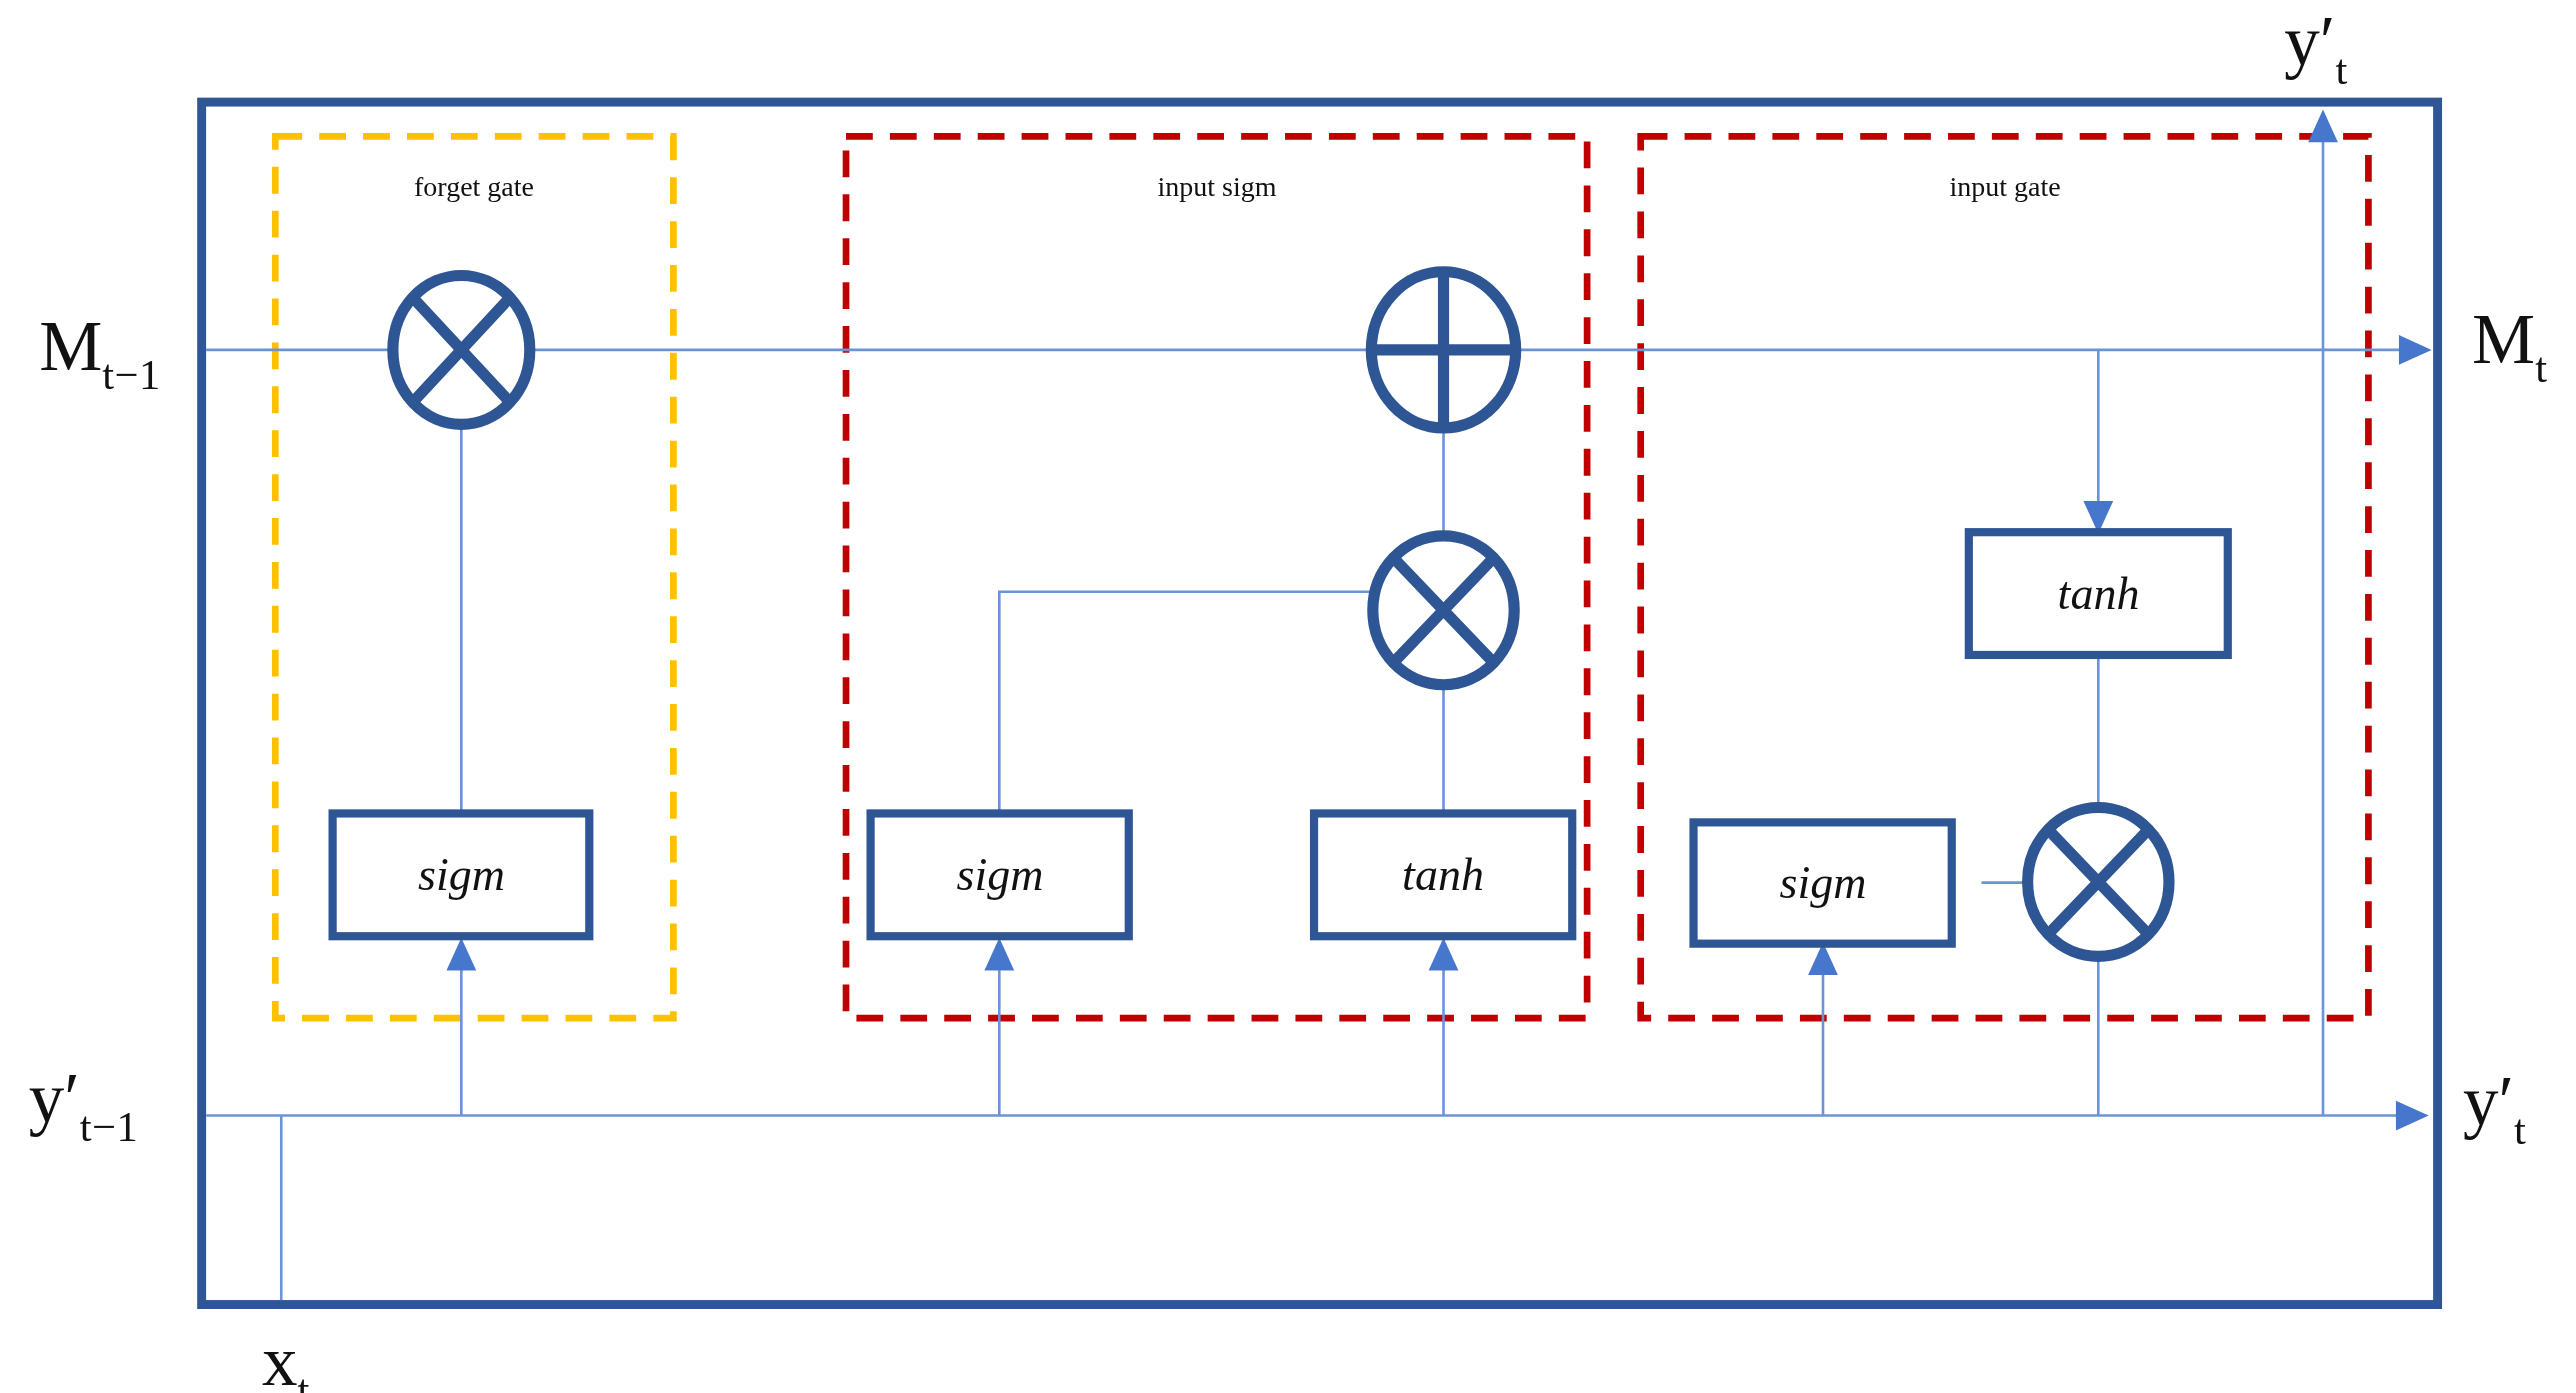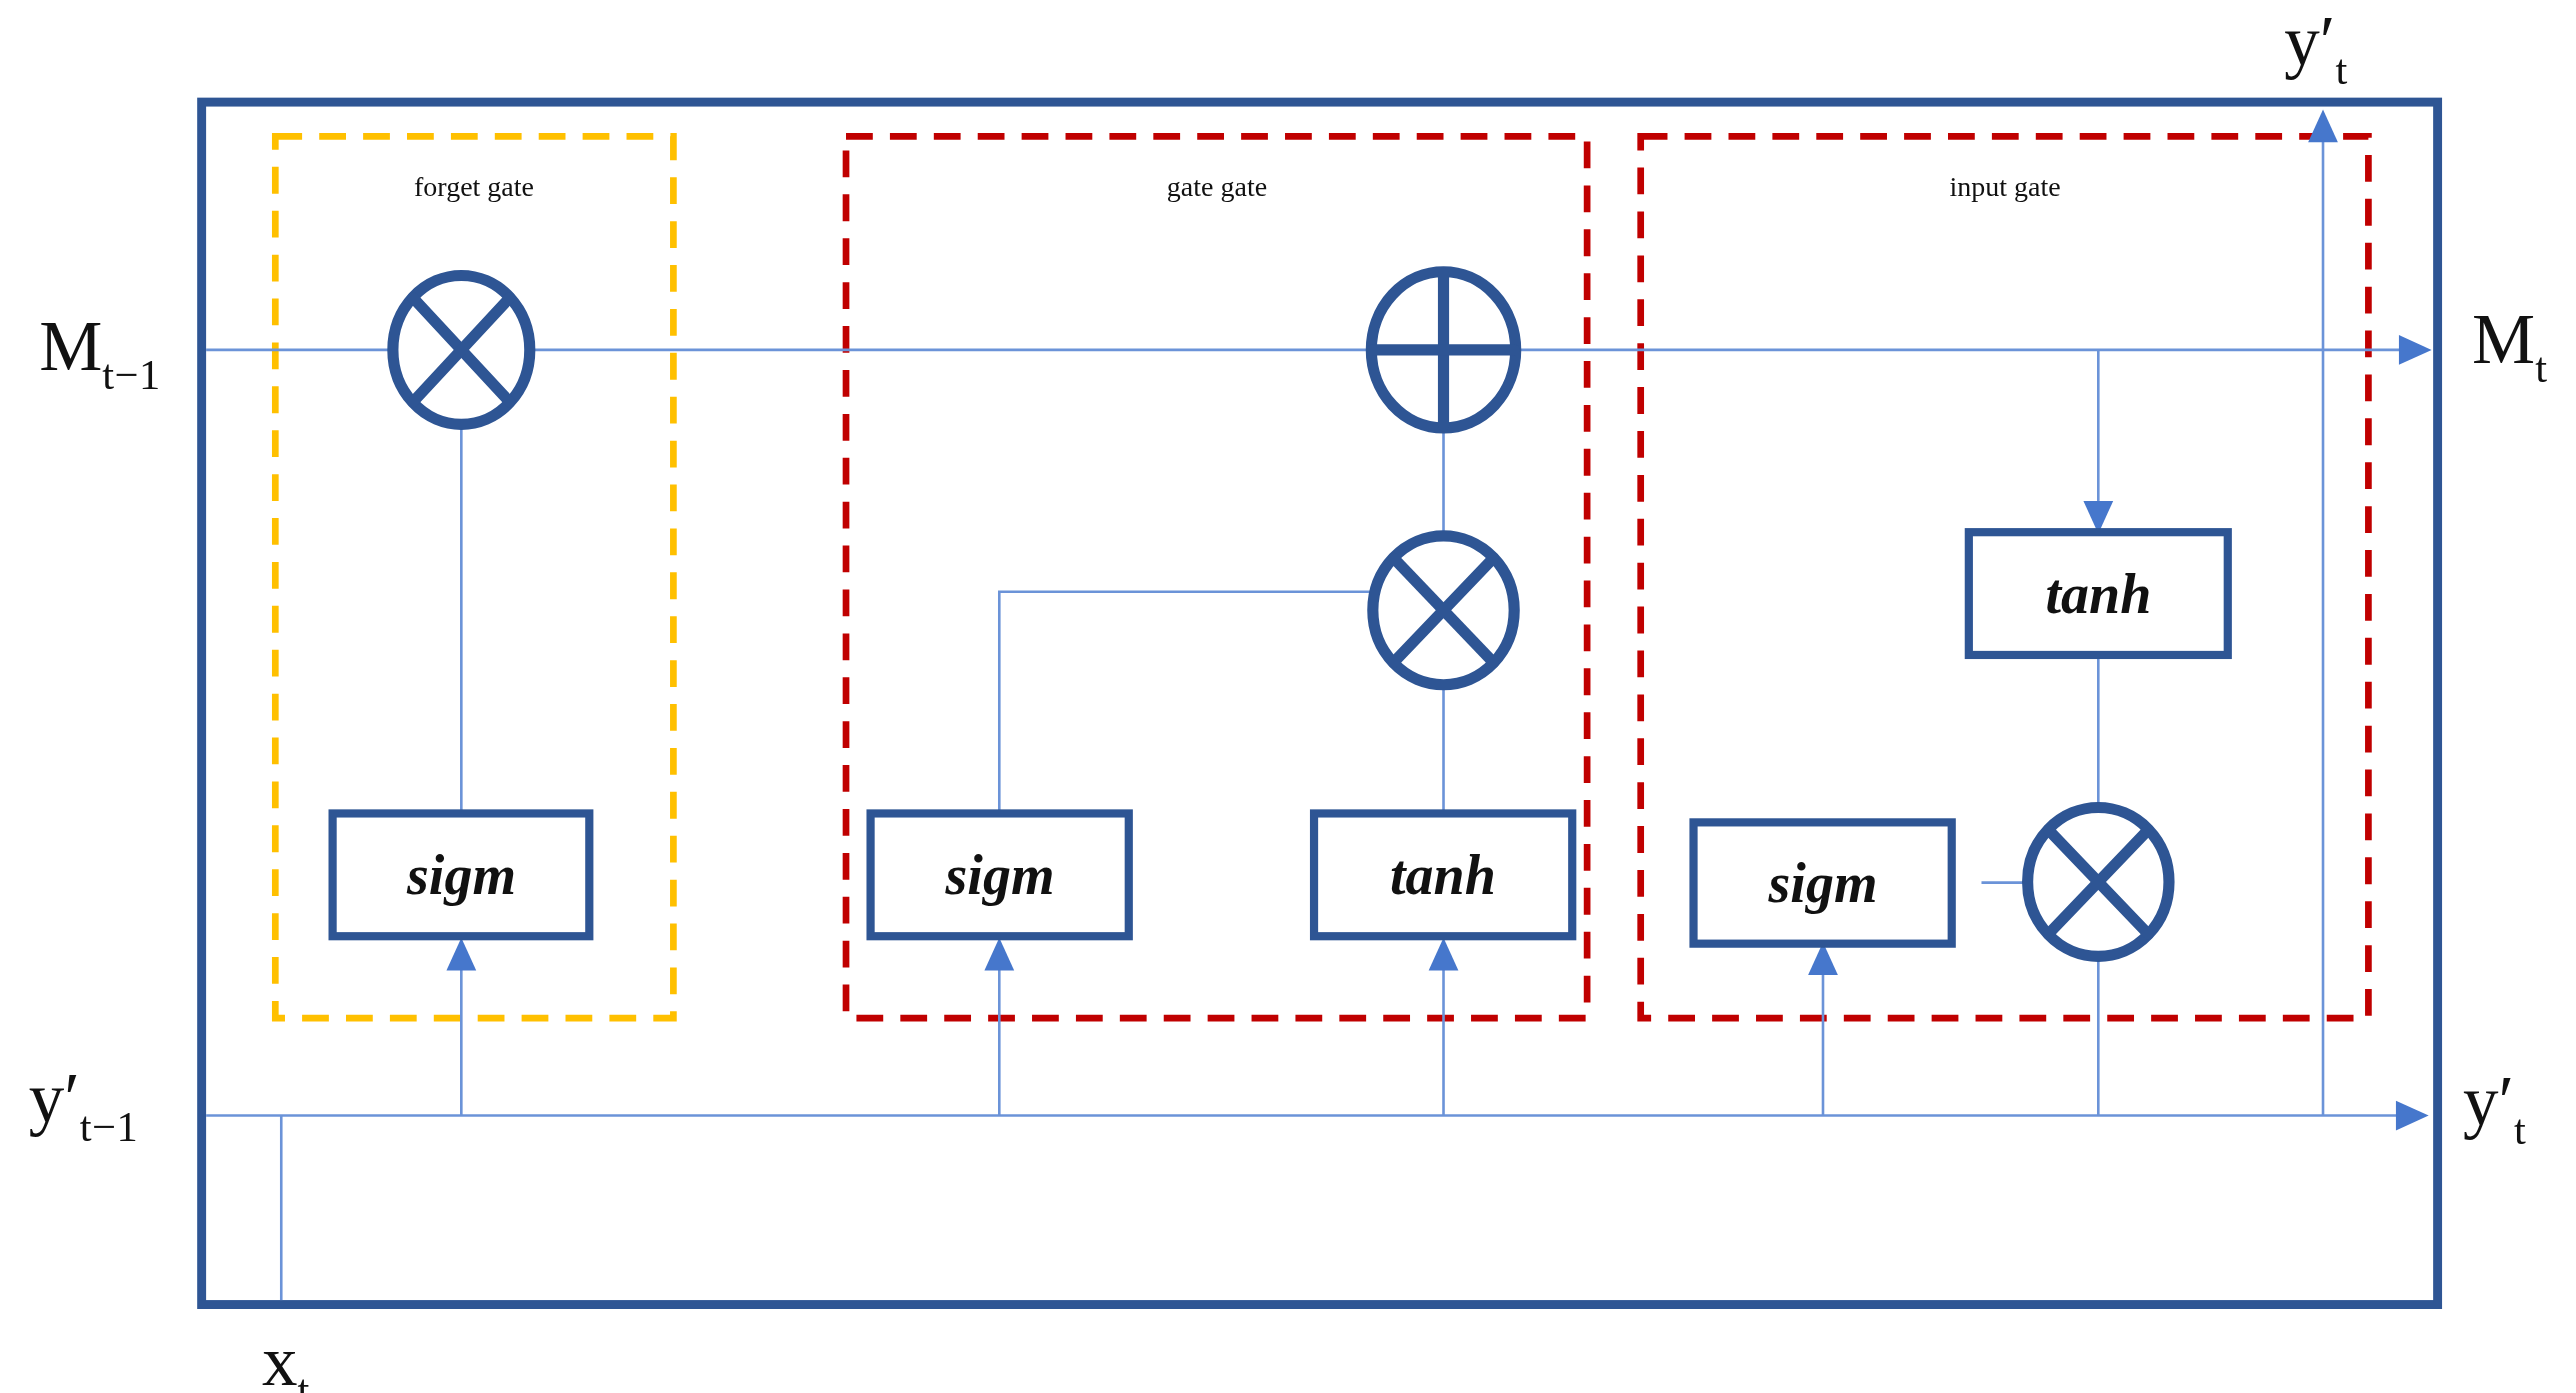--- a/index.html
+++ b/index.html
@@ -32,22 +32,22 @@
 
   .title{
     position:absolute;
     font-size:28px;color:var(--ink);
     text-align:center;white-space:nowrap;
     transform:translateX(-50%);
   }
   .boxlabel{
     position:absolute;display:flex;
     align-items:center;justify-content:center;
-    font-style:italic;font-size:56px;color:var(--ink);
-    pointer-events:none;white-space:nowrap;font-weight:bold;
+    font-style:italic;font-size:46px;color:var(--ink);
+    pointer-events:none;white-space:nowrap;
   }
   .mlabel{
     position:absolute;
     font-size:71px;color:var(--ink);
     white-space:nowrap;line-height:1;
   }
   .mlabel sub{
     font-size:0.60em;line-height:0;vertical-align:-0.45em;
     letter-spacing:0.01em;
   }
@@ -119,21 +119,21 @@
     </g>
 
     <rect class="opbox" x="447" y="1093" width="345" height="165"></rect>
     <rect class="opbox" x="1170" y="1093" width="347" height="165"></rect>
     <rect class="opbox" x="1766" y="1093" width="347" height="165"></rect>
     <rect class="opbox" x="2276" y="1105" width="347" height="163"></rect>
     <rect class="opbox" x="2646" y="715" width="348" height="165"></rect>
   </svg>
 
   <div class="title" style="left:474px;top:171px;">forget gate</div>
-  <div class="title" style="left:1217px;top:171px;">gate gate</div>
+  <div class="title" style="left:1217px;top:171px;">input sigm</div>
   <div class="title" style="left:2005px;top:171px;">input gate</div>
 
   <div class="boxlabel" style="left:333px;top:813px;width:257px;height:123px;">sigm</div>
   <div class="boxlabel" style="left:871px;top:813px;width:258px;height:123px;">sigm</div>
   <div class="boxlabel" style="left:1314px;top:813px;width:258px;height:123px;">tanh</div>
   <div class="boxlabel" style="left:1694px;top:822px;width:258px;height:121px;">sigm</div>
   <div class="boxlabel" style="left:1969px;top:532px;width:259px;height:123px;">tanh</div>
 
   <div class="mlabel align-right" style="left:22px;top:311px;width:156px;"><span>M</span><sub>t−1</sub></div>
 

